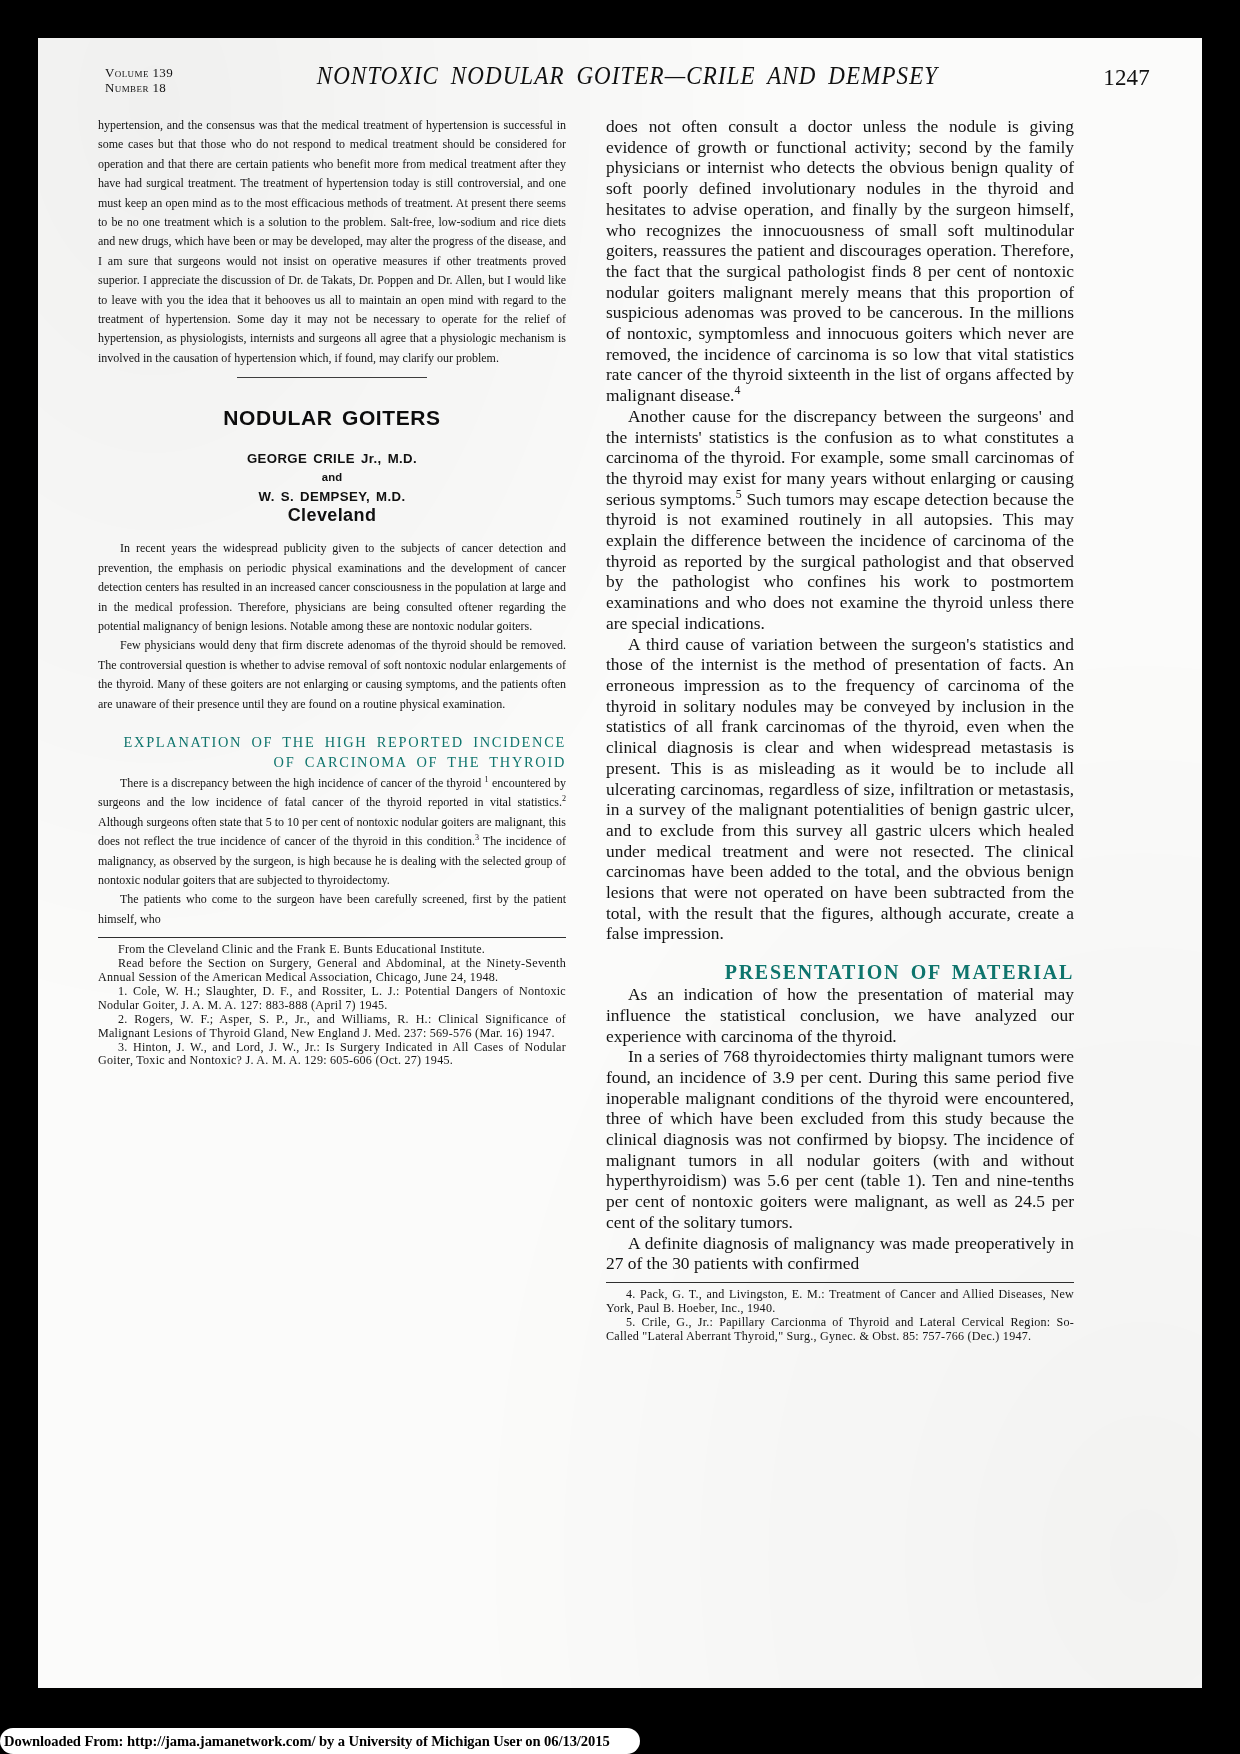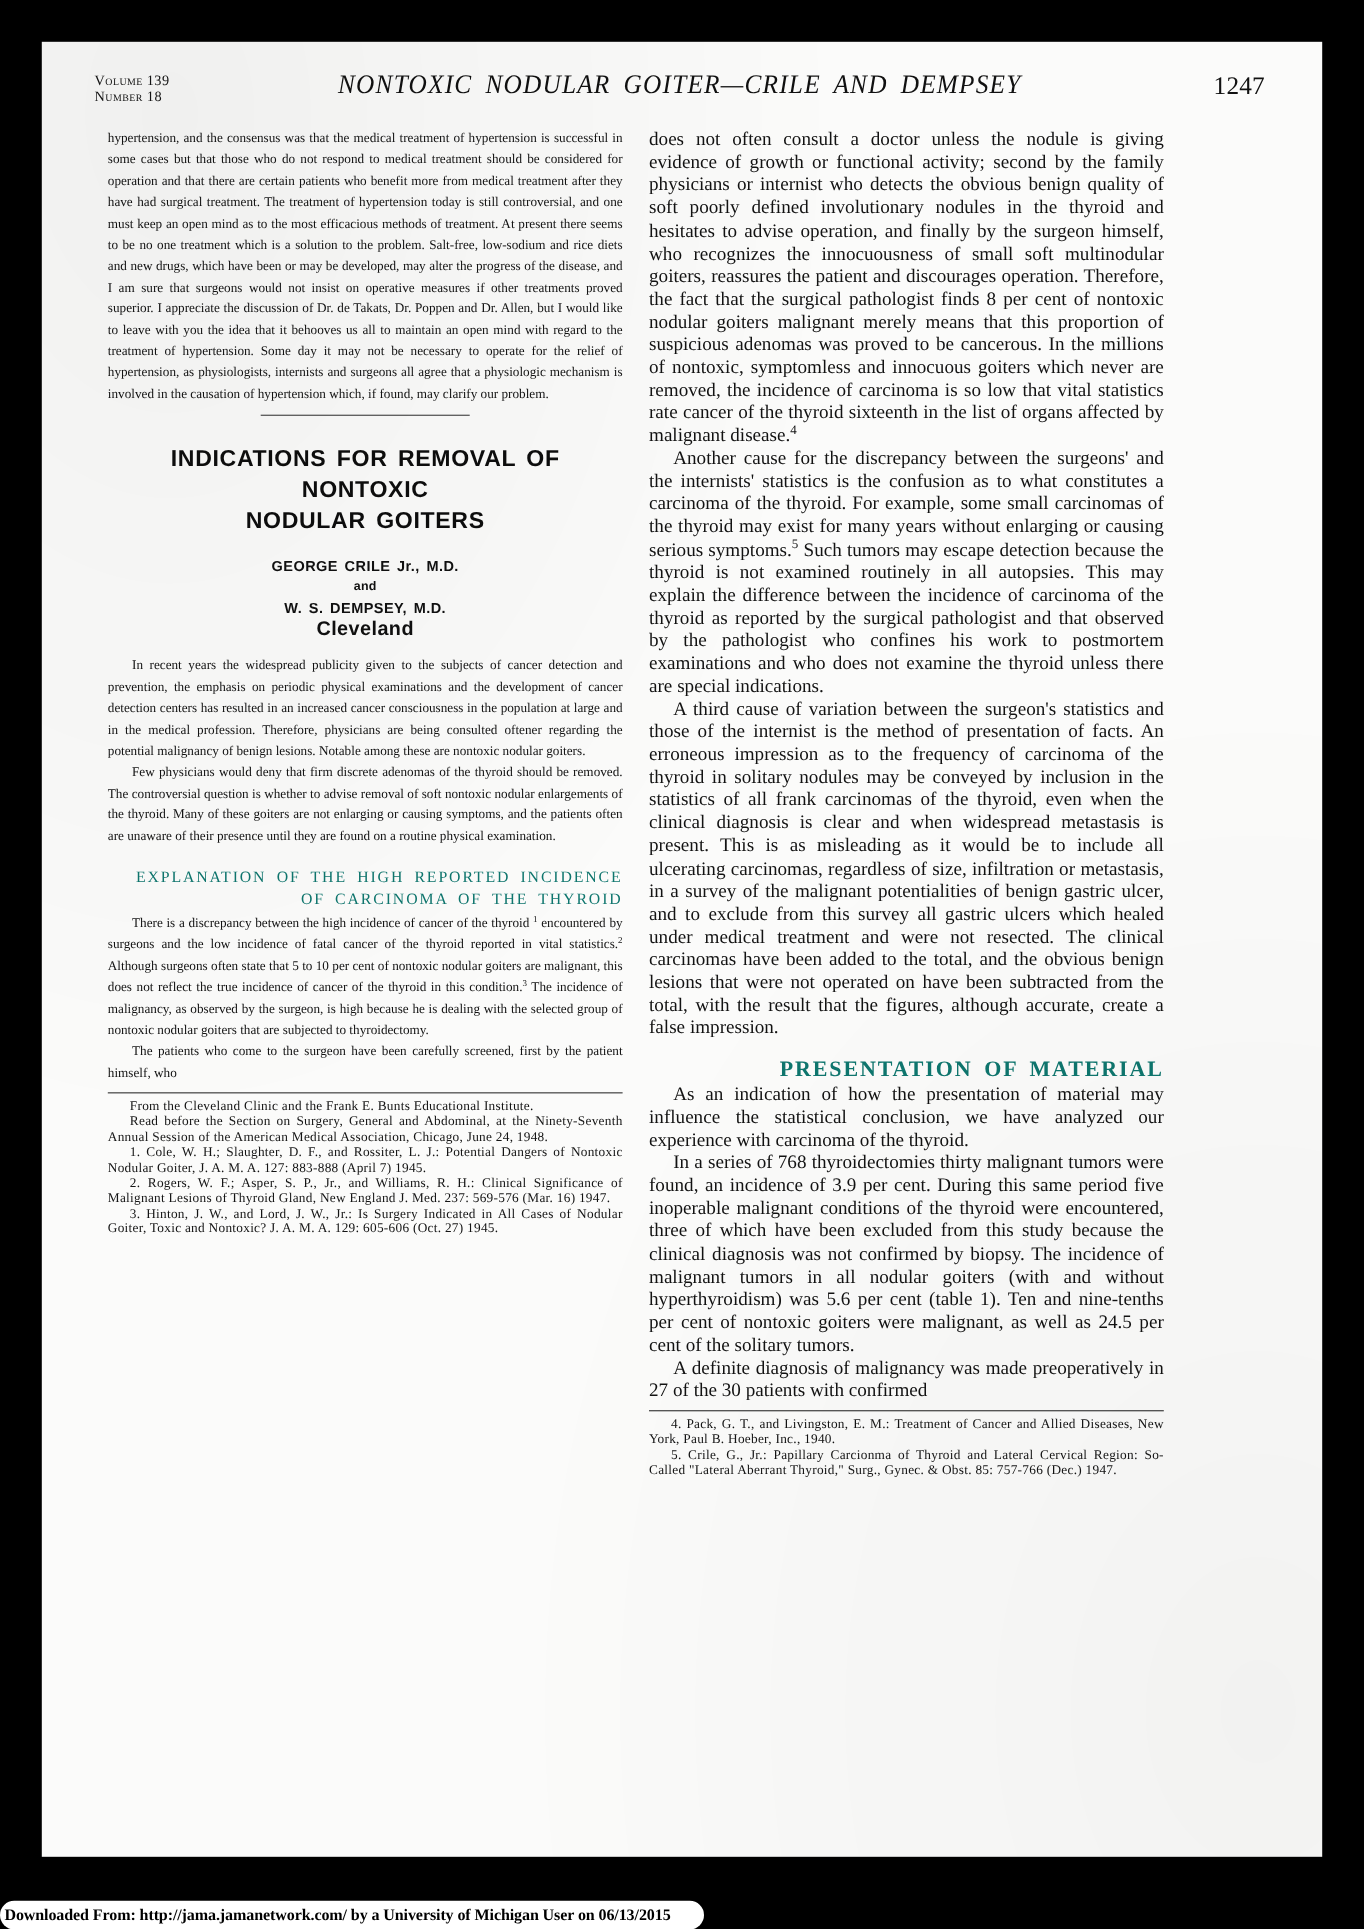--- a/index.html
+++ b/index.html
@@ -34,21 +34,21 @@
     pointer-events: none;
     background:
       radial-gradient(ellipse at 10% 4%, rgba(0,0,0,0.05), rgba(0,0,0,0) 45%),
       radial-gradient(ellipse at 95% 92%, rgba(0,0,0,0.045), rgba(0,0,0,0) 48%);
     opacity: .85;
   }
 
   
   .running-head {
     position: absolute;
-    left: 48px;
+    left: 67px;
     top: 26px;
     right: 52px;
     height: 44px;
   }
   .vol-block {
     position: absolute;
     left: 0;
     top: 2px;
     font-family: "Liberation Serif", serif;
     font-size: 11.5px;
@@ -91,21 +91,21 @@
     left: 60px;
     top: 78px;
     width: 1048px;
   }
   .col {
     position: absolute;
     top: 0;
     width: 468px;
   }
   .col-left  { left: 0; }
-  .col-right { left: 492px; }
+  .col-right { left: 508px; }
 
   p.body {
     margin: 0;
     font-size: 12px;
     line-height: 19.4px;
     text-align: justify;
     color: #131313;
     text-indent: 22px;
     hyphens: none;
   }
@@ -226,21 +226,20 @@
 
   <div class="columns">
 
     <div class="col col-left">
 
       <p class="body noindent">hypertension, and the consensus was that the medical treatment of hypertension is successful in some cases but that those who do not respond to medical treatment should be considered for operation and that there are certain patients who benefit more from medical treatment after they have had surgical treatment. The treatment of hypertension today is still controversial, and one must keep an open mind as to the most efficacious methods of treatment. At present there seems to be no one treatment which is a solution to the problem. Salt-free, low-sodium and rice diets and new drugs, which have been or may be developed, may alter the progress of the disease, and I am sure that surgeons would not insist on operative measures if other treatments proved superior. I appreciate the discussion of Dr. de Takats, Dr. Poppen and Dr. Allen, but I would like to leave with you the idea that it behooves us all to maintain an open mind with regard to the treatment of hypertension. Some day it may not be necessary to operate for the relief of hypertension, as physiologists, internists and surgeons all agree that a physiologic mechanism is involved in the causation of hypertension which, if found, may clarify our problem.</p>
 
       <div class="short-rule"></div>
 
       <div class="article-title">
-        <div>INDICATIONS FOR REMOVAL OF NONTOXIC</div>
         <div>NODULAR GOITERS</div>
       </div>
 
       <div class="byline">
         <div>GEORGE  CRILE  Jr.,  M.D.</div>
         <div class="and">and</div>
         <div>W.  S.  DEMPSEY,  M.D.</div>
         <div class="city">Cleveland</div>
       </div>
 

